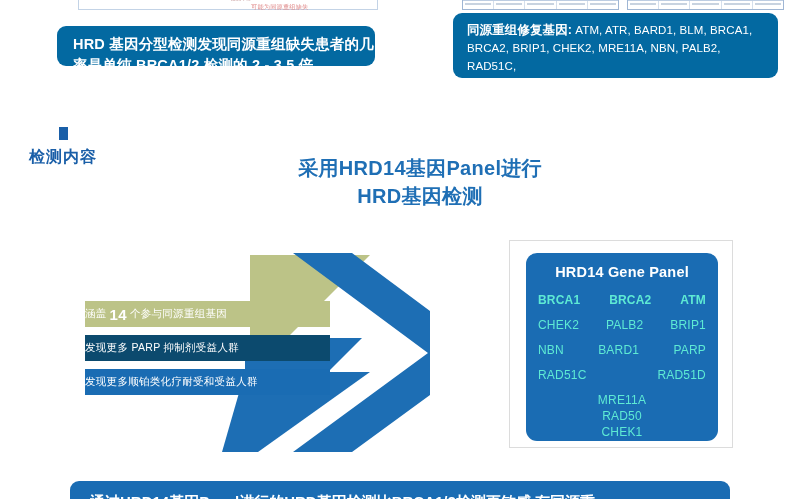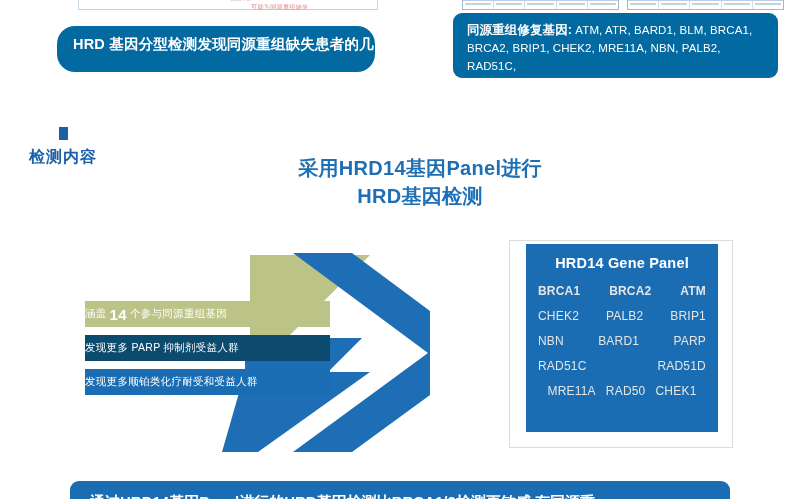--- a/index.html
+++ b/index.html
@@ -44,23 +44,22 @@
   .mini-cell span{
     display:block;margin:2px 2px 0 2px;height:2px;background:#c8d3e0;
   }
 
   
   .callout{
     position:absolute;background:#0369a1;border-radius:9px;
     color:#ffffff;box-sizing:border-box;
   }
   .callout-hrd{
-    left:57px;top:26px;width:318px;height:46px;
+    left:57px;top:26px;width:318px;height:40px;
     padding:8px 32px 0 16px;
-    border-radius:18px;
   }
   .callout-hrd .line{
     font-size:14.5px;font-weight:bold;line-height:21px;letter-spacing:.2px;
     white-space:nowrap;
   }
   .callout-genes{
     left:453px;top:13px;width:325px;height:65px;
     padding:8px 14px 0 14px;
   }
   .callout-genes .gtxt{
@@ -101,33 +100,33 @@
   .bar-2{top:34px;background:#0c4a6e;}
   .bar-3{top:68px;background:#1a6cb3;}
   .bar-1 .big-num{font-size:15px;font-weight:bold;padding:0 3px;}
 
   
   .panel-outer{
     position:absolute;left:509px;top:240px;width:224px;height:208px;
     background:#ffffff;border:1px solid #dcdcdc;box-sizing:border-box;
   }
   .panel-inner{
-    position:absolute;left:16px;top:3px;width:192px;height:188px;
-    background:#1a6cb3;box-sizing:border-box;padding:11px 10px 0 10px;
+    position:absolute;left:16px;top:12px;width:192px;height:188px;
+    background:#1a6cb3;box-sizing:border-box;padding:11px 10px 0 10px;border-radius:11px;
   }
   .panel-title{
     color:#ffffff;font-size:14.5px;font-weight:bold;text-align:center;
     letter-spacing:.2px;margin-bottom:13px;
   }
   .gene-row{
     display:flex;justify-content:space-between;align-items:center;
-    color:#e5e5e5;font-size:12px;margin:0 2px 11px 2px;letter-spacing:.2px;
+    color:#5eead4;font-size:12px;margin:0 2px 11px 2px;letter-spacing:.2px;
   }
   .gene-row.bold{font-weight:bold;}
-  .gene-row.centered{justify-content:center;gap:10px;}
+  .gene-row.centered{justify-content:center;gap:2px;flex-direction:column;}
 
   
   .callout-bottom{
     position:absolute;left:70px;top:481px;width:660px;height:60px;
     background:#1a6cb3;border-radius:9px;color:#ffffff;box-sizing:border-box;
     padding:10px 20px 0 20px;overflow:hidden;
   }
   .callout-bottom .line{
     font-size:15px;font-weight:bold;line-height:22px;white-space:nowrap;
   }
@@ -183,20 +182,21 @@
           </div>
         <div class="mini-cell">
             <span></span>
           </div>
       </div>
     </div>
   </div>
 
   <div class="callout callout-hrd">
     <div class="line">HRD 基因分型检测发现同源重组缺失患者的几</div>
+    <div class="line">率是单纯 BRCA1/2 检测的 2 - 3.5 倍</div>
   </div>
 
   <div class="callout callout-genes">
     <div class="gtxt">
       <span class="glabel">同源重组修复基因:</span><span> ATM, ATR, BARD1, BLM, BRCA1,</span><br>
       <span>BRCA2, BRIP1, CHEK2, MRE11A, NBN, PALB2, RAD51C,</span><br>
       <span>RAD51D, RBBP8, SLX4, and XRCC2</span>
     </div>
   </div>
 

